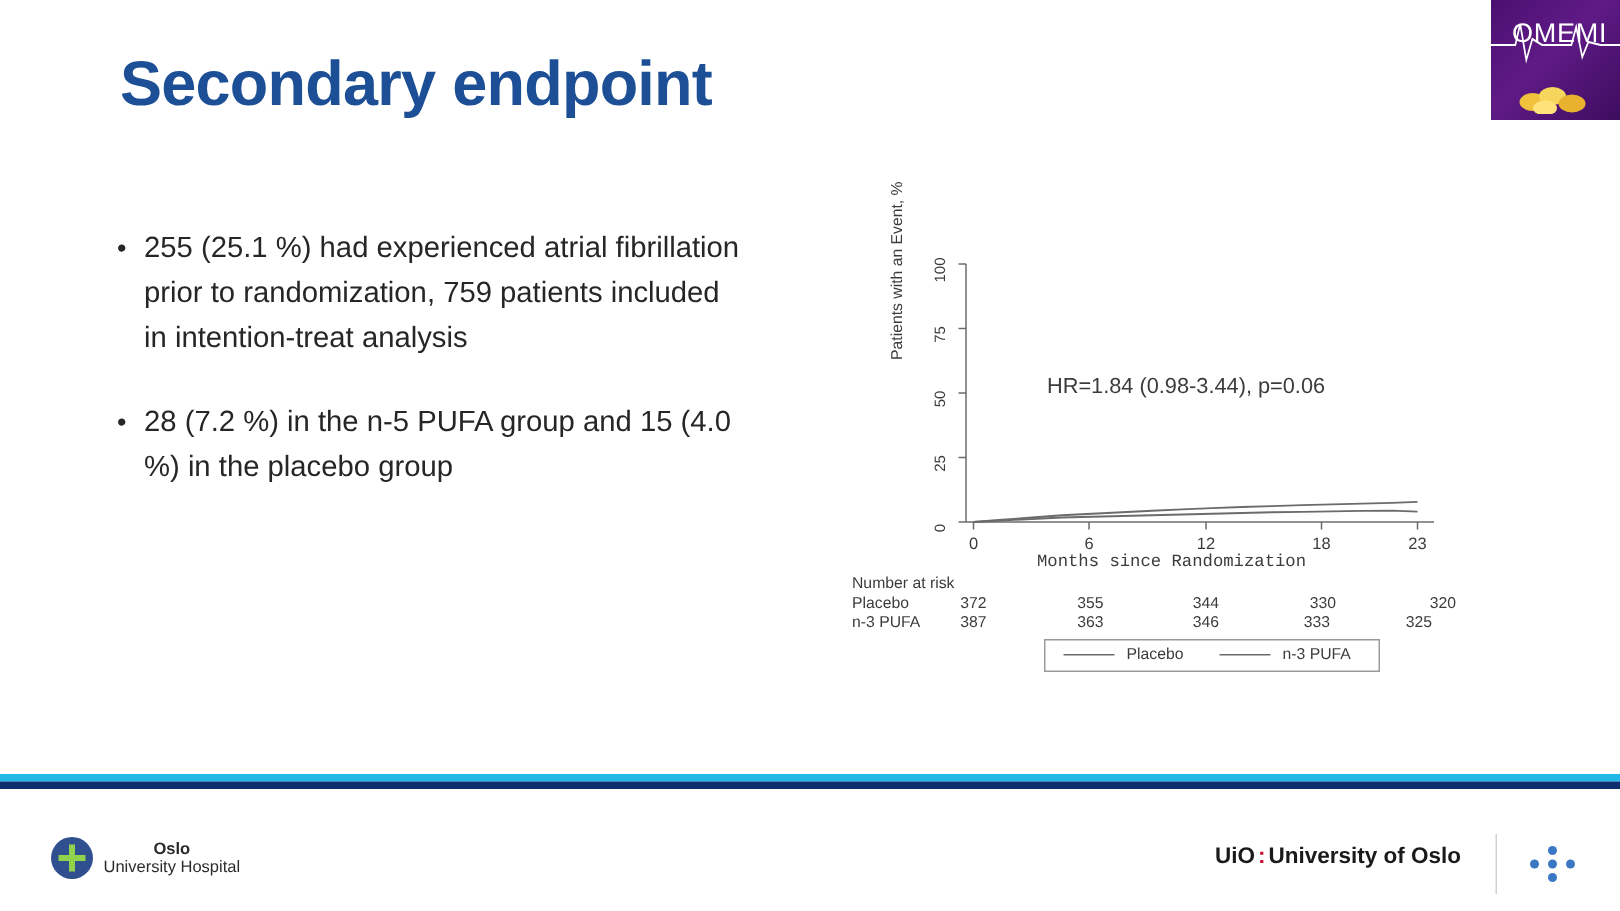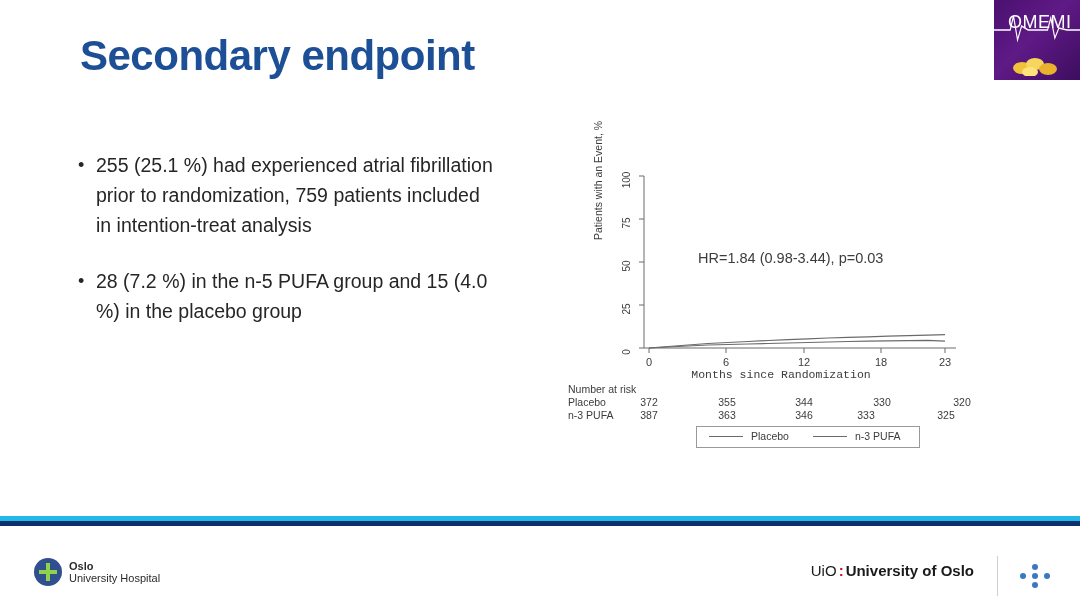--- a/index.html
+++ b/index.html
@@ -240,30 +240,31 @@
     content: "";
     position: absolute;
     left: 5px; top: 12px;
     width: 18px; height: 4px;
     background: #8fd24c;
   }
   .ous-text {
     font-size: 11px;
     line-height: 12px;
     color: #2b2b2b;
+    text-align: center;
   }
   .ous-text .l1 { font-weight: bold; }
   .uio {
     position: absolute;
     right: 106px;
     top: 36px;
     font-size: 15px;
     color: #1a1a1a;
   }
-  .uio .u { font-weight: normal; margin-top: 36px; }
+  .uio .u { font-weight: bold; margin-top: 36px; }
   .uio .sep { color: #c8102e; font-weight: bold; padding: 0 2px; }
   .uio .strong { font-weight: bold; }
   .footer-div {
     position: absolute;
     right: 82px;
     top: 30px;
     width: 1px;
     height: 40px;
     background: #d0d0d0;
   }
@@ -308,21 +309,21 @@
       <span class="text">255 (25.1 %) had experienced atrial fibrillation prior to randomization, 759 patients included in intention-treat analysis</span>
     </div>
     <div class="bullet">
       <span class="dot">•</span>
       <span class="text">28 (7.2 %) in the n-5 PUFA group and 15 (4.0 %) in the placebo group</span>
     </div>
   </div>
 
   <div class="figure">
     <div class="ylabel">Patients with an Event, %</div>
-    <div class="hr-text">HR=1.84 (0.98-3.44), p=0.03</div>
+    <div class="hr-text">HR=1.84 (0.98-3.44), p=0.06</div>
 
     <svg class="plot-svg" width="450" height="240" viewBox="0 0 450 240">
 
       <line x1="88" y1="36" x2="88" y2="208" stroke="#6b6b6b" stroke-width="1"></line>
       <line x1="88" y1="208" x2="400" y2="208" stroke="#6b6b6b" stroke-width="1"></line>
 
       <g stroke="#6b6b6b" stroke-width="1">
         <line x1="83" y1="208" x2="88" y2="208"></line>
         <line x1="83" y1="165" x2="88" y2="165"></line>
         <line x1="83" y1="122" x2="88" y2="122"></line>
@@ -367,21 +368,21 @@
         <span class="v" style="left:139px">355</span>
         <span class="v" style="left:216px">344</span>
         <span class="v" style="left:294px">330</span>
         <span class="v" style="left:374px">320</span>
       </div>
       <div class="risk-row">
         <span class="lbl">n-3 PUFA</span>
         <span class="v" style="left:61px">387</span>
         <span class="v" style="left:139px">363</span>
         <span class="v" style="left:216px">346</span>
-        <span class="v" style="left:278px">333</span>
+        <span class="v" style="left:290px">333</span>
         <span class="v" style="left:358px">325</span>
       </div>
     </div>
 
     <div class="legend">
       <span class="line" style="left:12px"></span>
       <span class="entry" style="left:54px">Placebo</span>
       <span class="line" style="left:116px"></span>
       <span class="entry" style="left:158px">n-3 PUFA</span>
     </div>

